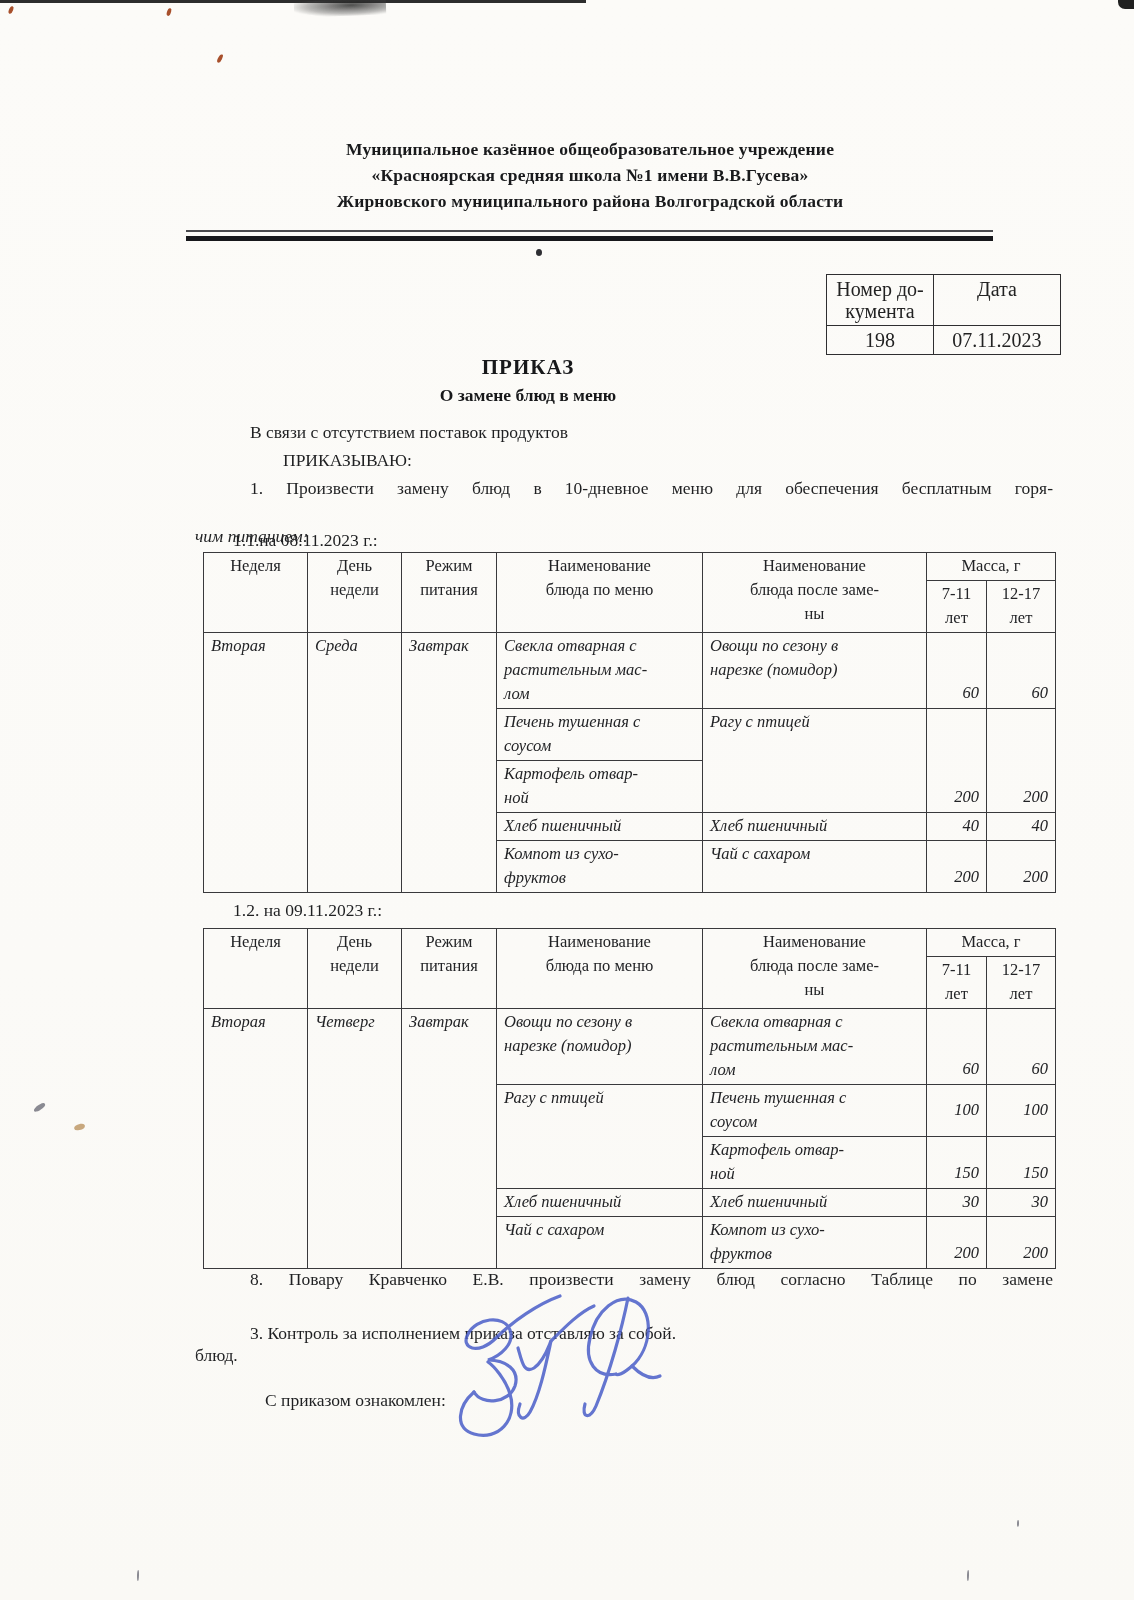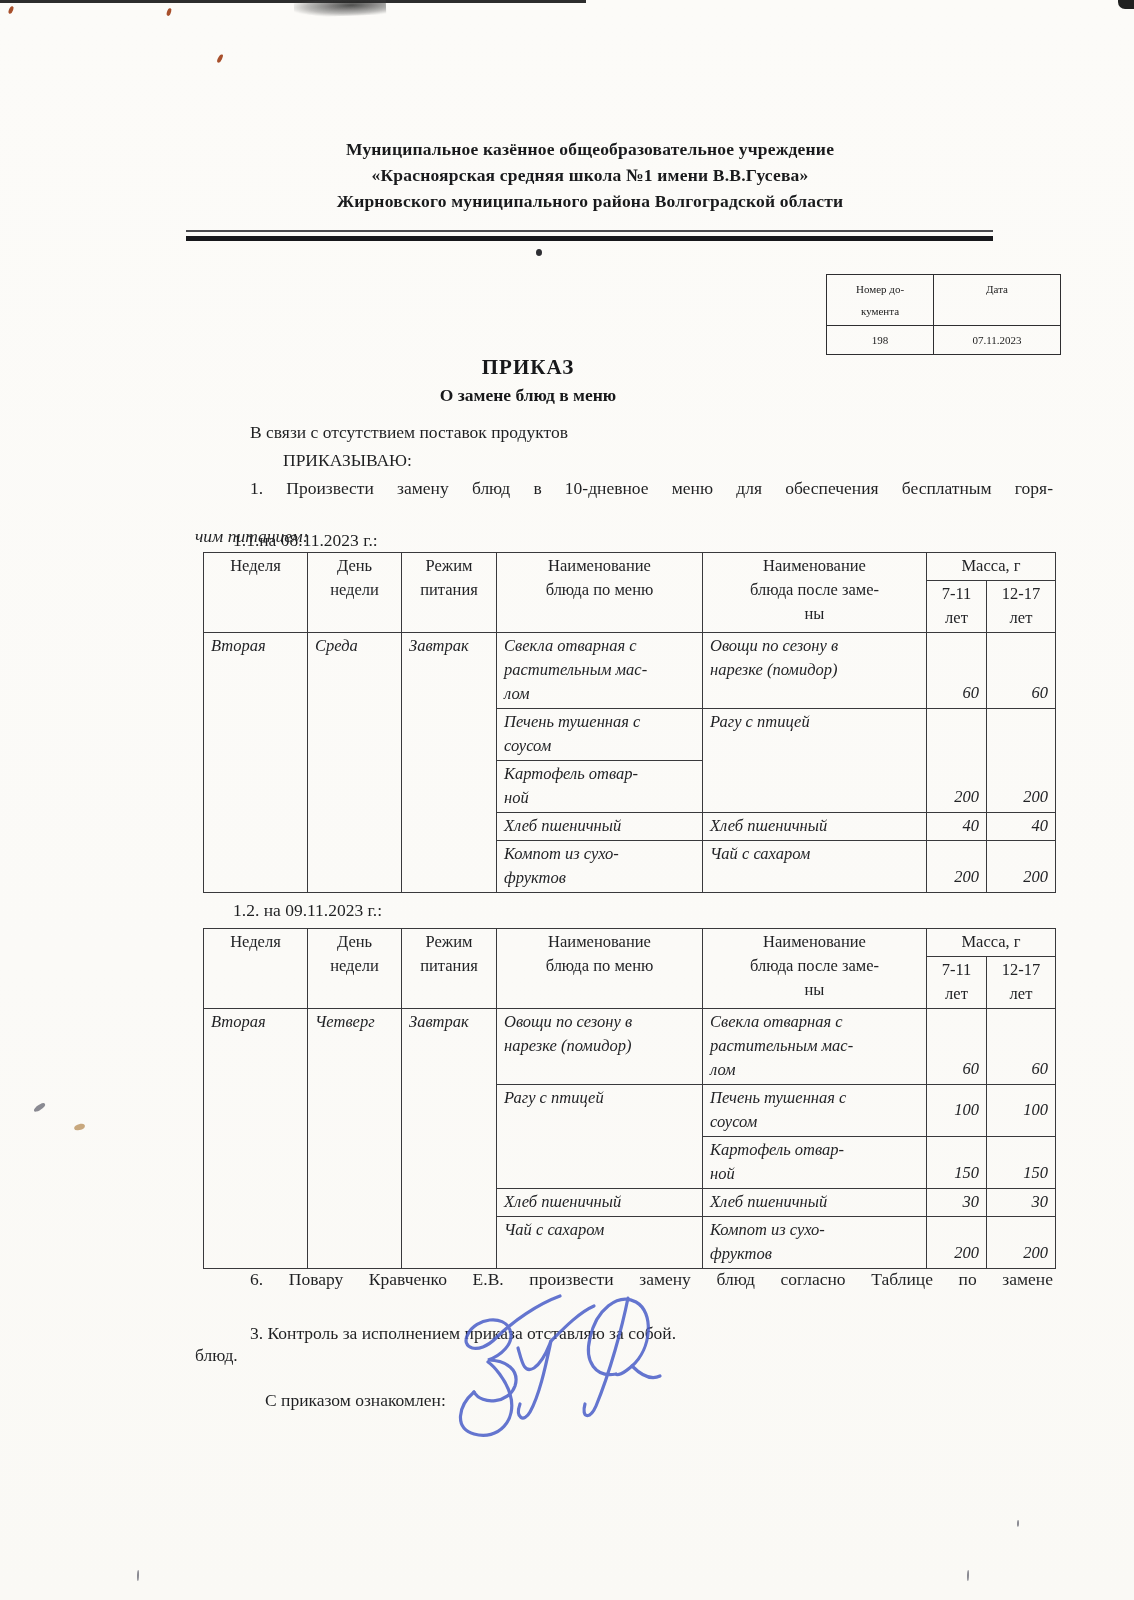--- a/index.html
+++ b/index.html
@@ -21,21 +21,21 @@
   .speck.tan{background:#c8a87e;}
   .dot-mark{position:absolute;top:249px;left:536px;width:6px;height:7px;border-radius:50%;background:#2e2e33;}
   
   .org-header{position:absolute;top:136px;left:90px;width:1000px;text-align:center;
     font-weight:bold;font-size:17.5px;line-height:26px;letter-spacing:.2px;color:#191a1c;}
   .rule{position:absolute;top:230px;left:186px;width:807px;height:4px;
     border-top:2px solid #4a4a4e;border-bottom:5px solid #17181c;}
   
   table{border-collapse:collapse;}
   .doc-info{position:absolute;top:274px;left:826px;}
-  .doc-info td{border:1.8px solid #2e2e30;font-size:11px;line-height:22px;text-align:center;
+  .doc-info td{border:1.8px solid #2e2e30;font-size:20px;line-height:22px;text-align:center;
     white-space:pre-line;padding:3px 4px;color:#222;}
   .doc-info .lbl{height:44px;vertical-align:top;}
   .doc-info .val{height:22px;vertical-align:middle;}
   .doc-info .c1{width:98px;}
   .doc-info .c2{width:118px;}
   
   .title-block{position:absolute;top:355px;left:148px;width:760px;text-align:center;color:#17181a;}
   .title-main{font-size:21px;font-weight:bold;letter-spacing:1px;}
   .title-sub{font-size:17.5px;font-weight:bold;margin-top:5px;}
   
@@ -250,21 +250,21 @@
         <tr>
           <td>Чай с сахаром</td>
           <td>Компот из сухо-
 фруктов</td>
           <td class="mass vb">200</td>
           <td class="mass vb">200</td>
         </tr>
       </tbody>
   </table>
 
-  <div class="para ind55 just" style="top:1266px;">6. Повару Кравченко Е.В. произвести замену блюд согласно Таблице по замене</div>
+  <div class="para ind55 just" style="top:1266px;">8. Повару Кравченко Е.В. произвести замену блюд согласно Таблице по замене</div>
   <div class="para" style="top:1294px;margin-top:48px;">блюд.</div>
   <div class="para ind55" style="top:1320px;">3.  Контроль за исполнением приказа отставляю за собой.</div>
 
   <div class="ack">С приказом ознакомлен:</div>
 
   <svg class="sig-svg" width="250" height="158" viewBox="0 0 250 158">
     <g fill="none" stroke="#4a5ec9" stroke-width="3.2" stroke-linecap="round" opacity="0.85">
       <path d="M142,10 C120,18 95,35 78,52 C60,70 42,62 50,48 C58,32 86,28 92,44 C97,58 82,70 70,74 C88,74 102,84 97,100 C91,117 64,120 56,106"></path>
       <path d="M56,106 C40,120 36,142 56,148 C80,155 100,134 92,108 C88,94 76,80 70,76"></path>
       <path d="M100,62 C104,76 106,88 116,82 C126,75 130,62 133,55 C128,78 122,108 112,126 C106,137 97,132 102,118"></path>

